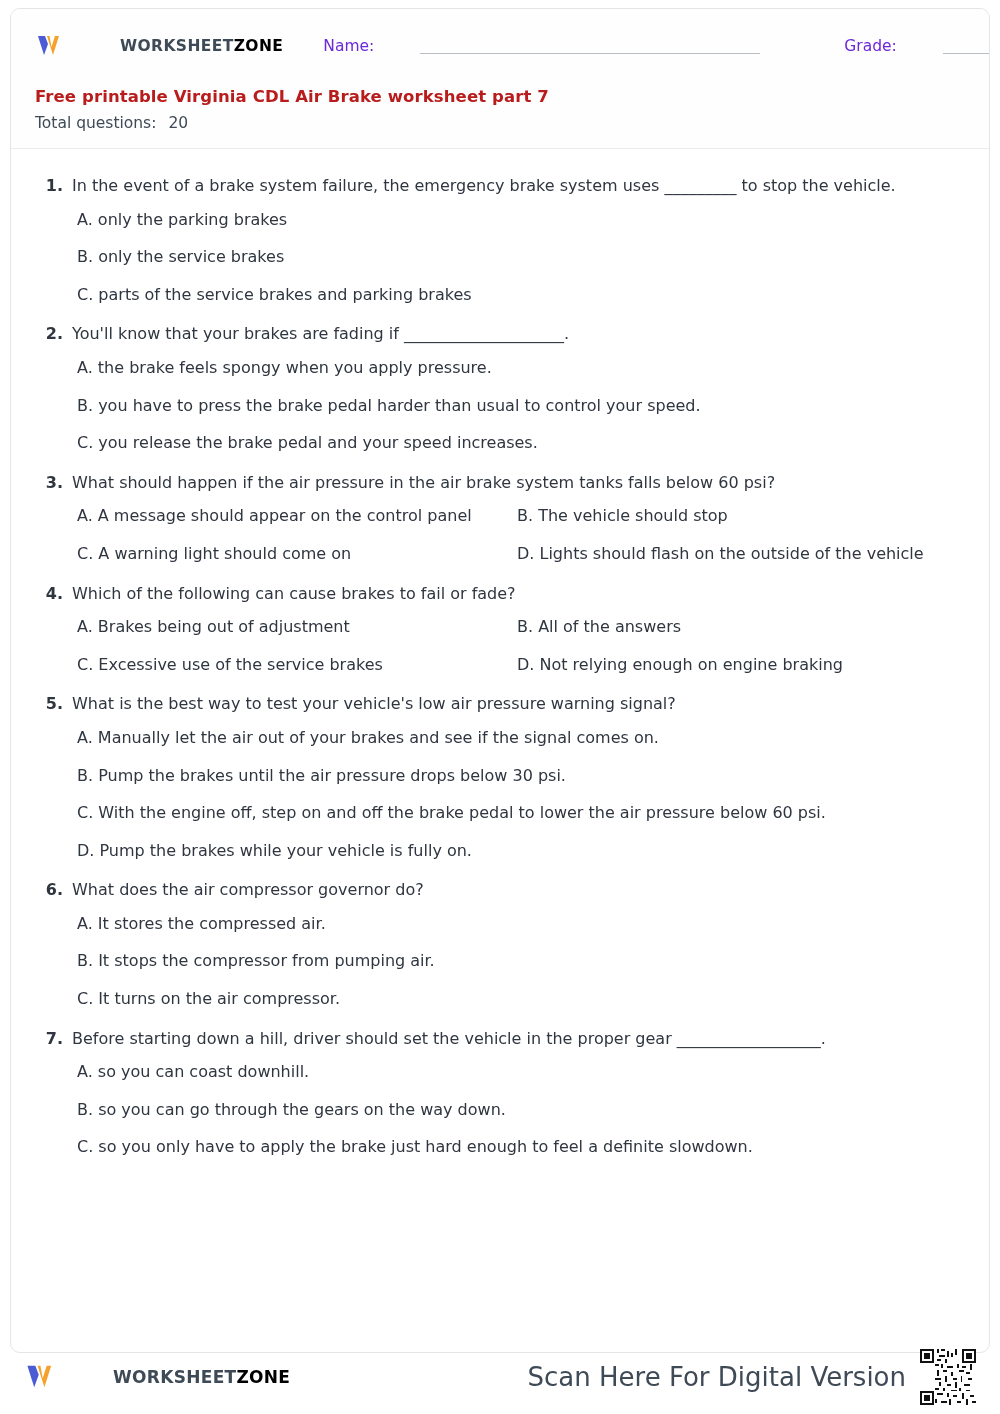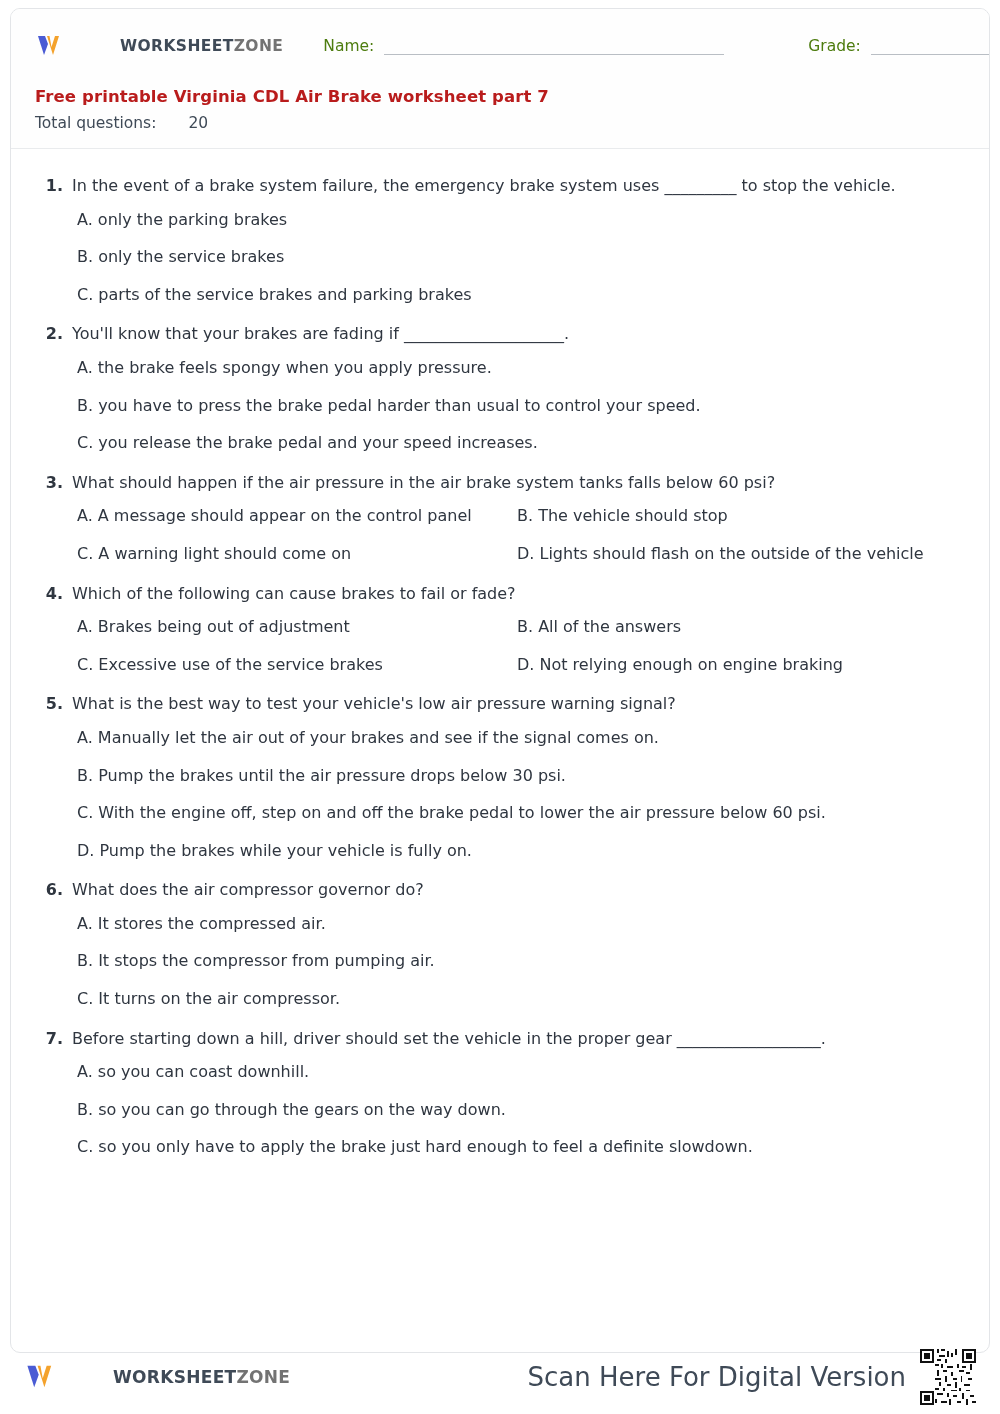--- a/index.html
+++ b/index.html
@@ -57,32 +57,33 @@
     width: 30px;
     height: 30px;
     flex: none;
   }
   .logo-text {
     font-size: 15.5px;
     font-weight: bold;
     letter-spacing: 0.4px;
   }
   .logo-text .w1 { color: #3f4a57; margin-left: 48px; }
-  .logo-text .w2 { color: #737373; }
+  .logo-text .w2 { color: #000000; }
   .divider-v {
     width: 1px;
     height: 26px;
     background: #d5d8dc;
     margin: 0 18px 0 22px;
   }
   .field {
     display: flex;
-    align-items: flex-end;
+    align-items: center;
     font-size: 15.5px;
-    color: #4d7c0f;
+    color: #6d28d9;
+    gap: 36px;
   }
   .field-label { white-space: nowrap; }
   .field-line {
     display: inline-block;
     border-bottom: 1px solid #b9bec4;
     height: 14px;
     margin-left: 10px;
   }
   .name-line { width: 340px; }
   .grade-line { width: 205px; }
@@ -95,21 +96,21 @@
     font-size: 16.5px;
     font-weight: bold;
     color: #b91c1c;
     letter-spacing: 0.1px;
   }
   .doc-sub {
     margin-top: 8px;
     font-size: 15.5px;
     color: #3f4a57;
   }
-  .doc-sub .count { margin-left: 32px; }
+  .doc-sub .count { margin-left: 12px; }
 
   
   .content {
     padding: 26px 30px 0 30px;
   }
   .q-block {
     margin-bottom: 18px;
   }
   .q-row {
     display: flex;

